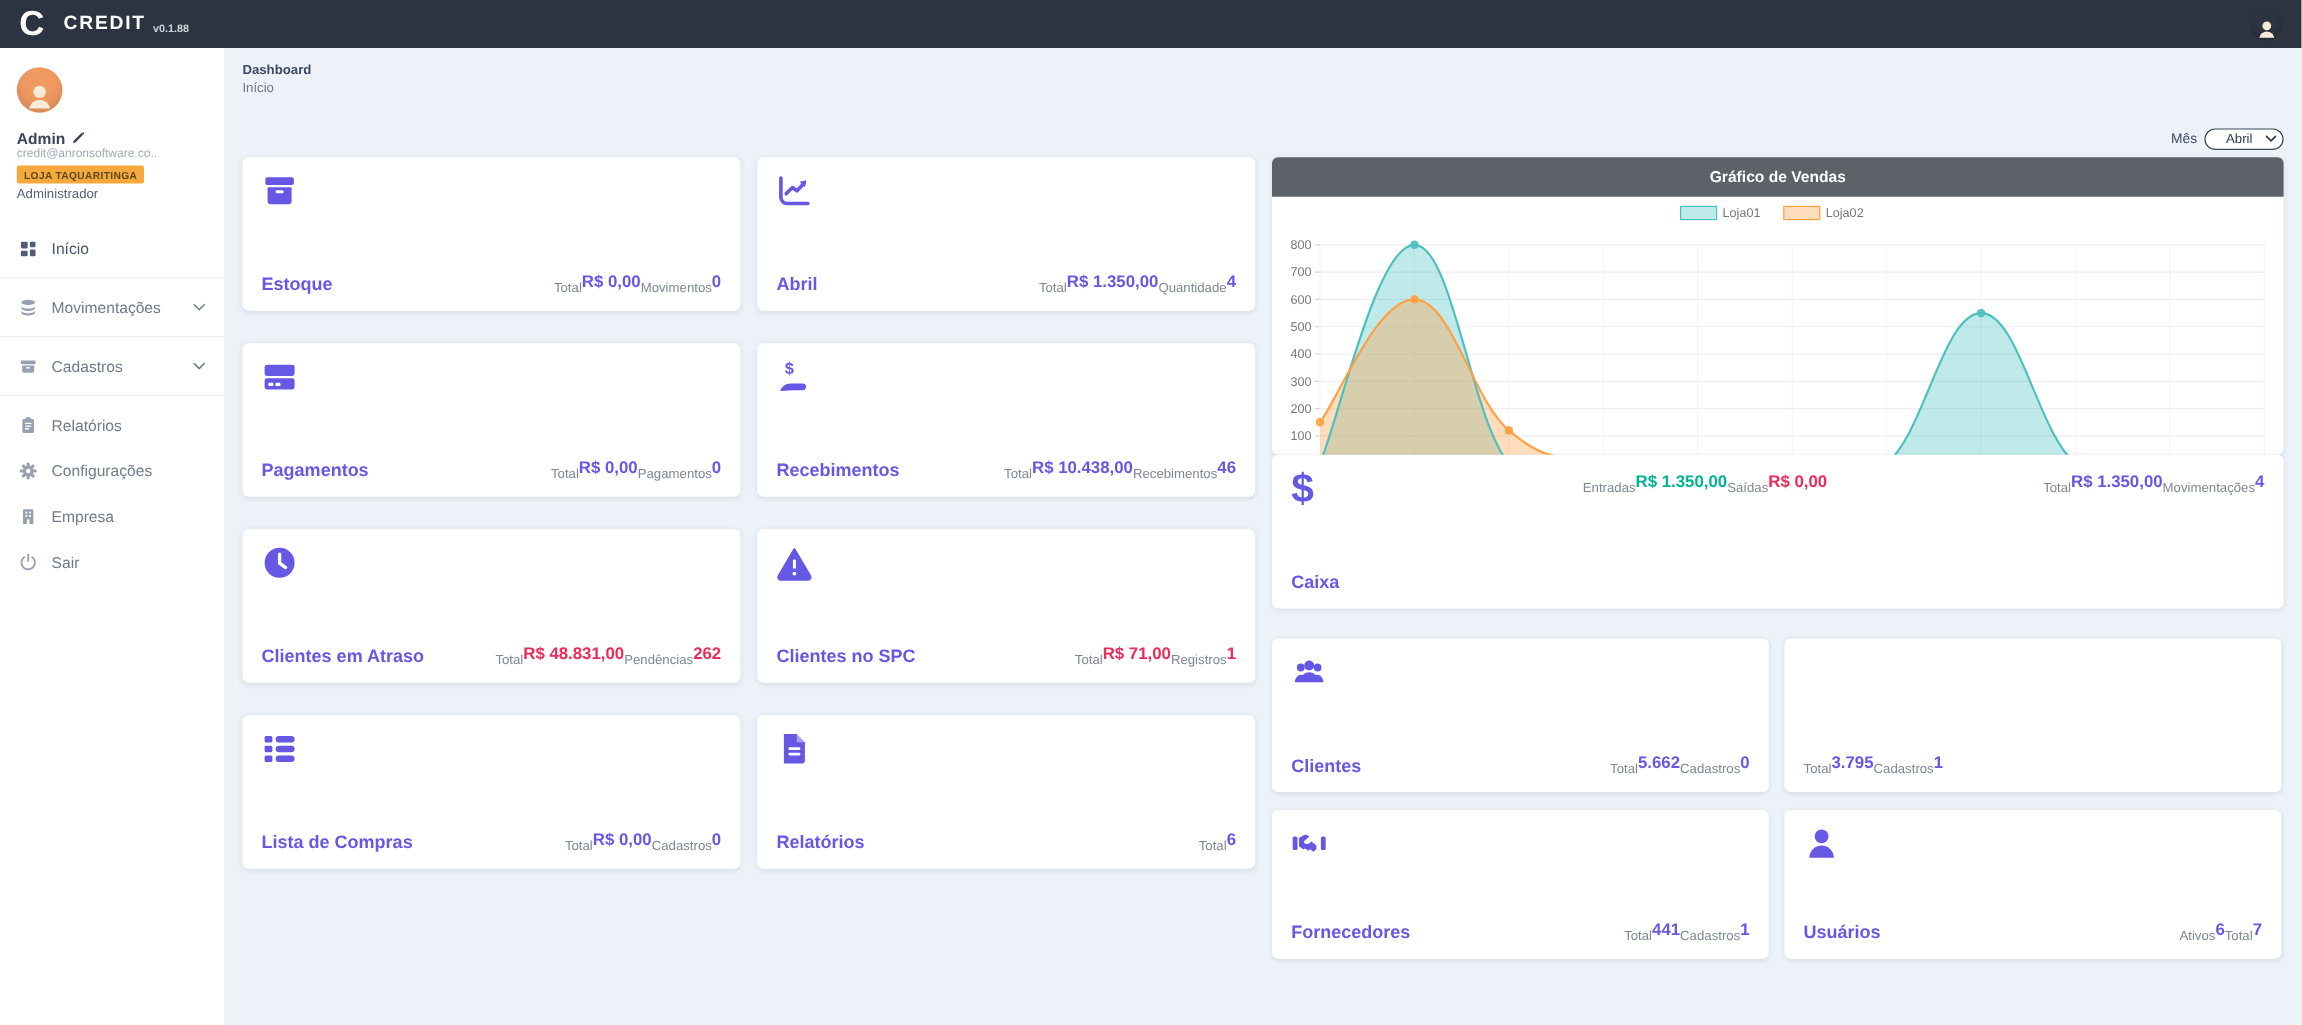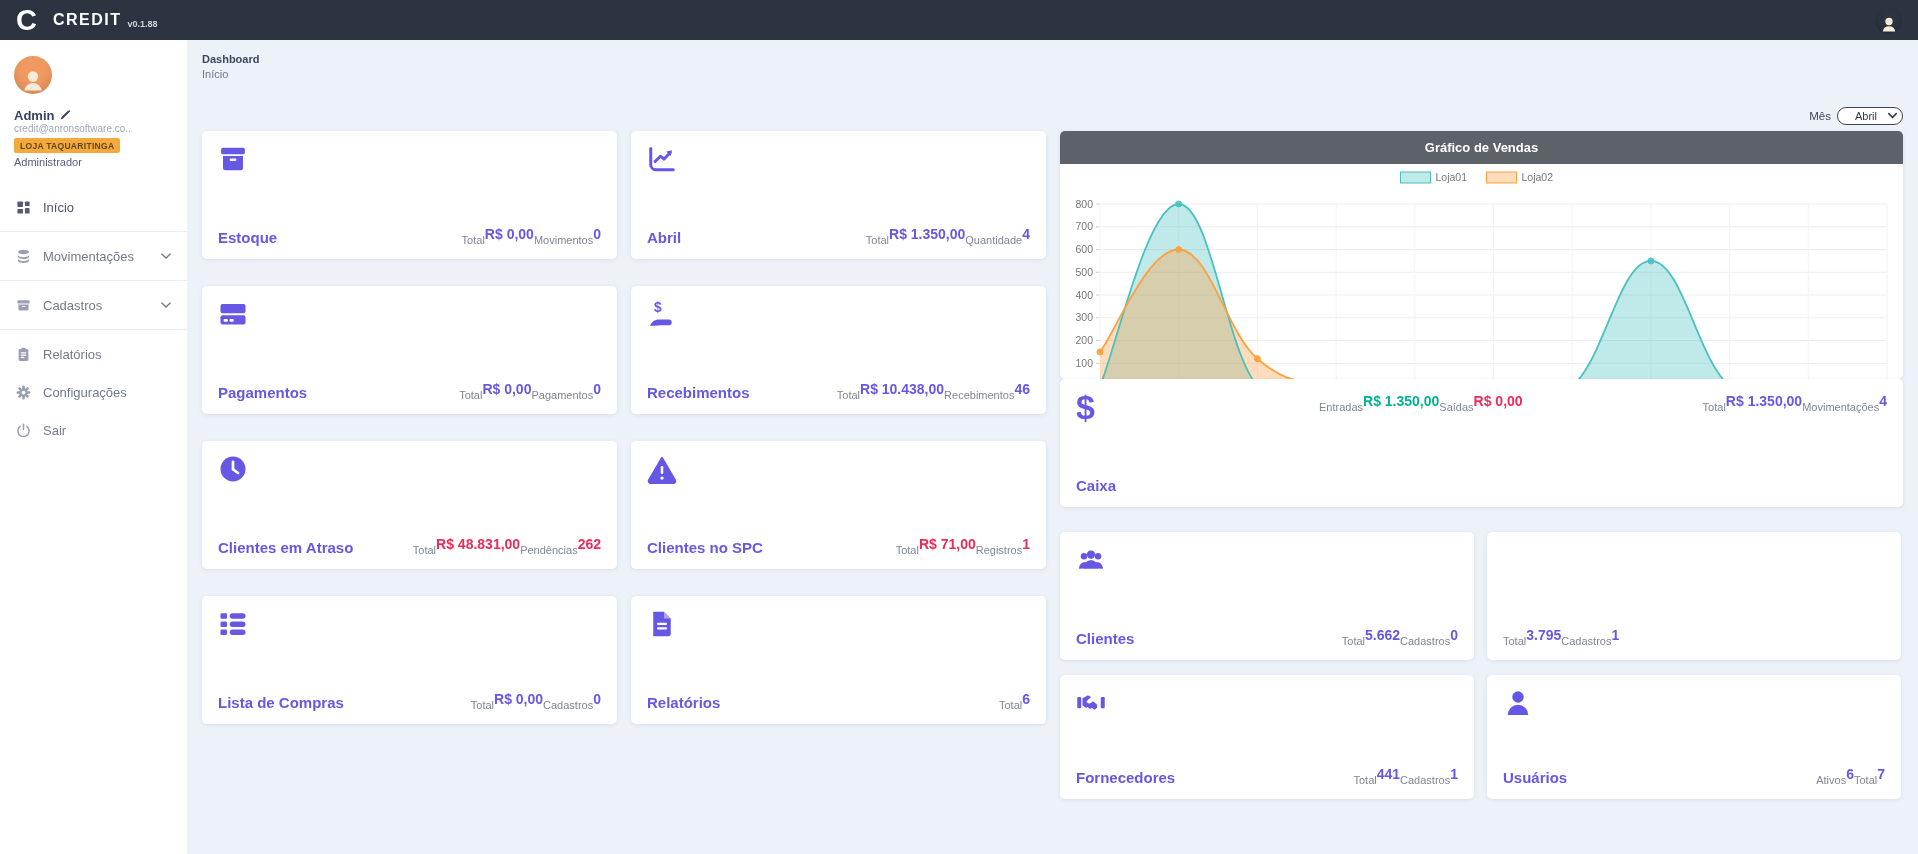--- a/index.html
+++ b/index.html
@@ -166,20 +166,31 @@
               <g>
                 <rect x="6.6" y="0.5" width="2.8" height="15" rx="1.2"></rect>
                 <rect x="0.5" y="6.6" width="15" height="2.8" rx="1.2"></rect>
                 <rect x="6.6" y="0.5" width="2.8" height="15" rx="1.2" transform="rotate(45 8 8)"></rect>
                 <rect x="6.6" y="0.5" width="2.8" height="15" rx="1.2" transform="rotate(-45 8 8)"></rect>
                 <circle cx="8" cy="8" r="4.6"></circle>
               </g>
               <circle cx="8" cy="8" r="2" fill="#fff"></circle>
             </svg>
           <span>Configurações</span>
+        </div>
+        <div class="mi">
+          <svg viewBox="0 0 16 16" fill="currentColor">
+              <rect x="3.4" y="1.4" width="9.2" height="13.2" rx="1"></rect>
+              <rect x="5.6" y="3.6" width="1.6" height="1.6" fill="#fff"></rect>
+              <rect x="8.8" y="3.6" width="1.6" height="1.6" fill="#fff"></rect>
+              <rect x="5.6" y="6.6" width="1.6" height="1.6" fill="#fff"></rect>
+              <rect x="8.8" y="6.6" width="1.6" height="1.6" fill="#fff"></rect>
+              <rect x="6.9" y="10.6" width="2.2" height="4" fill="#fff"></rect>
+            </svg>
+          <span>Empresa</span>
         </div>
         <div class="mi">
           <svg viewBox="0 0 16 16" fill="none" stroke="currentColor" stroke-width="1.6" stroke-linecap="round">
               <path d="M8 1.2v5.6"></path>
               <path d="M4.4 3.6a6 6 0 1 0 7.2 0"></path>
             </svg>
           <span>Sair</span>
         </div>
       </nav>
     </aside>

